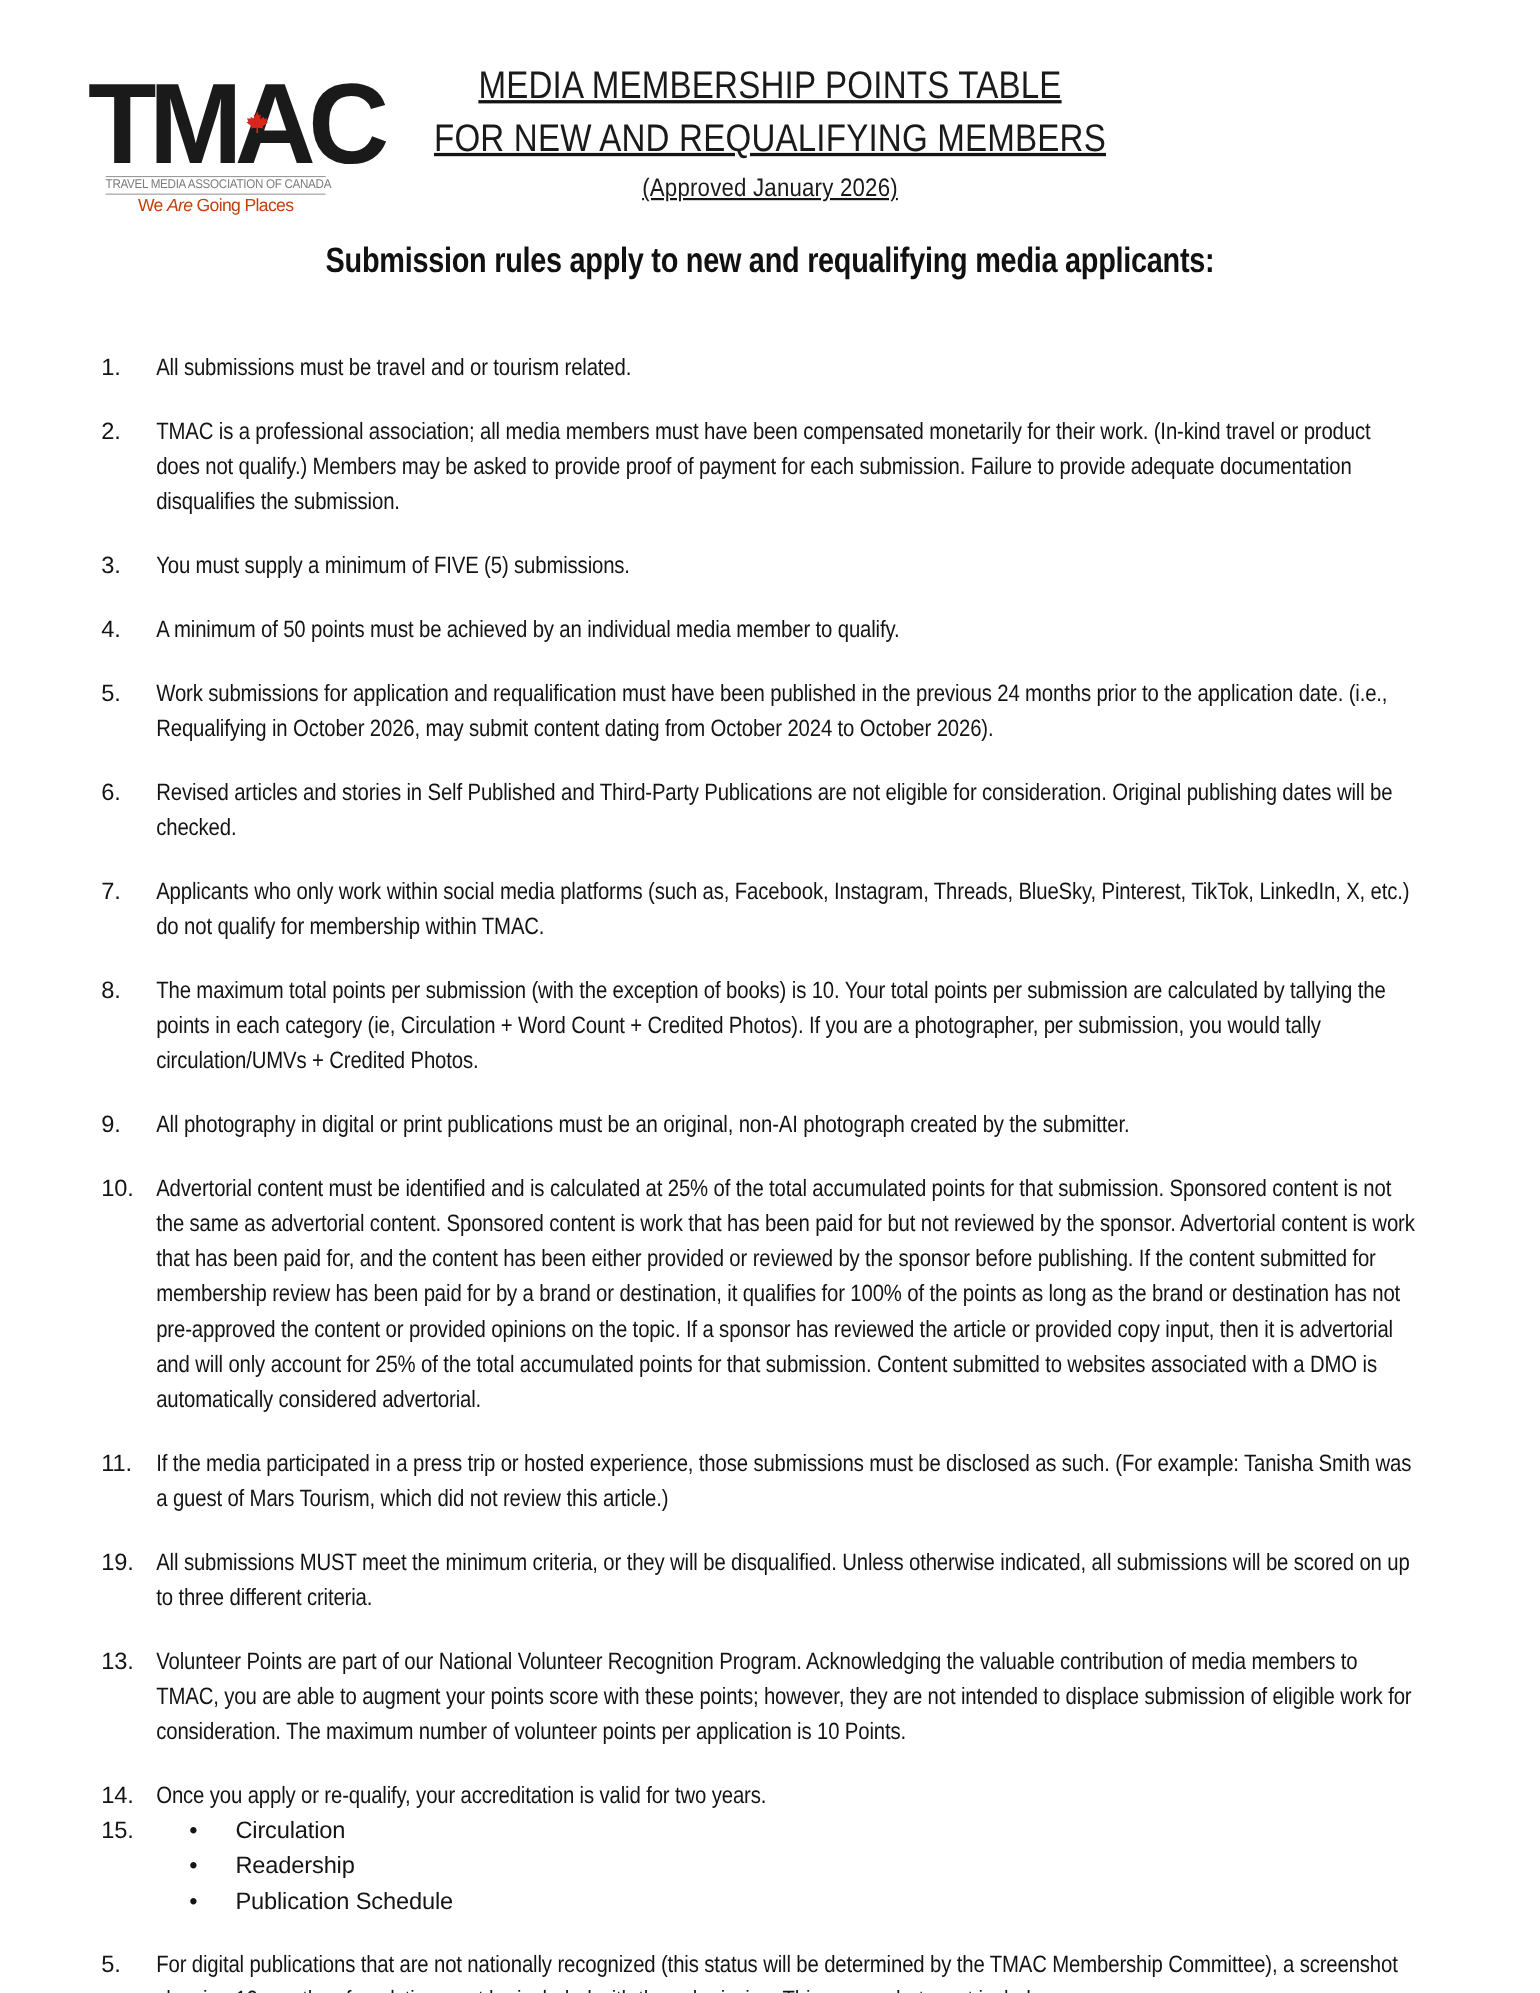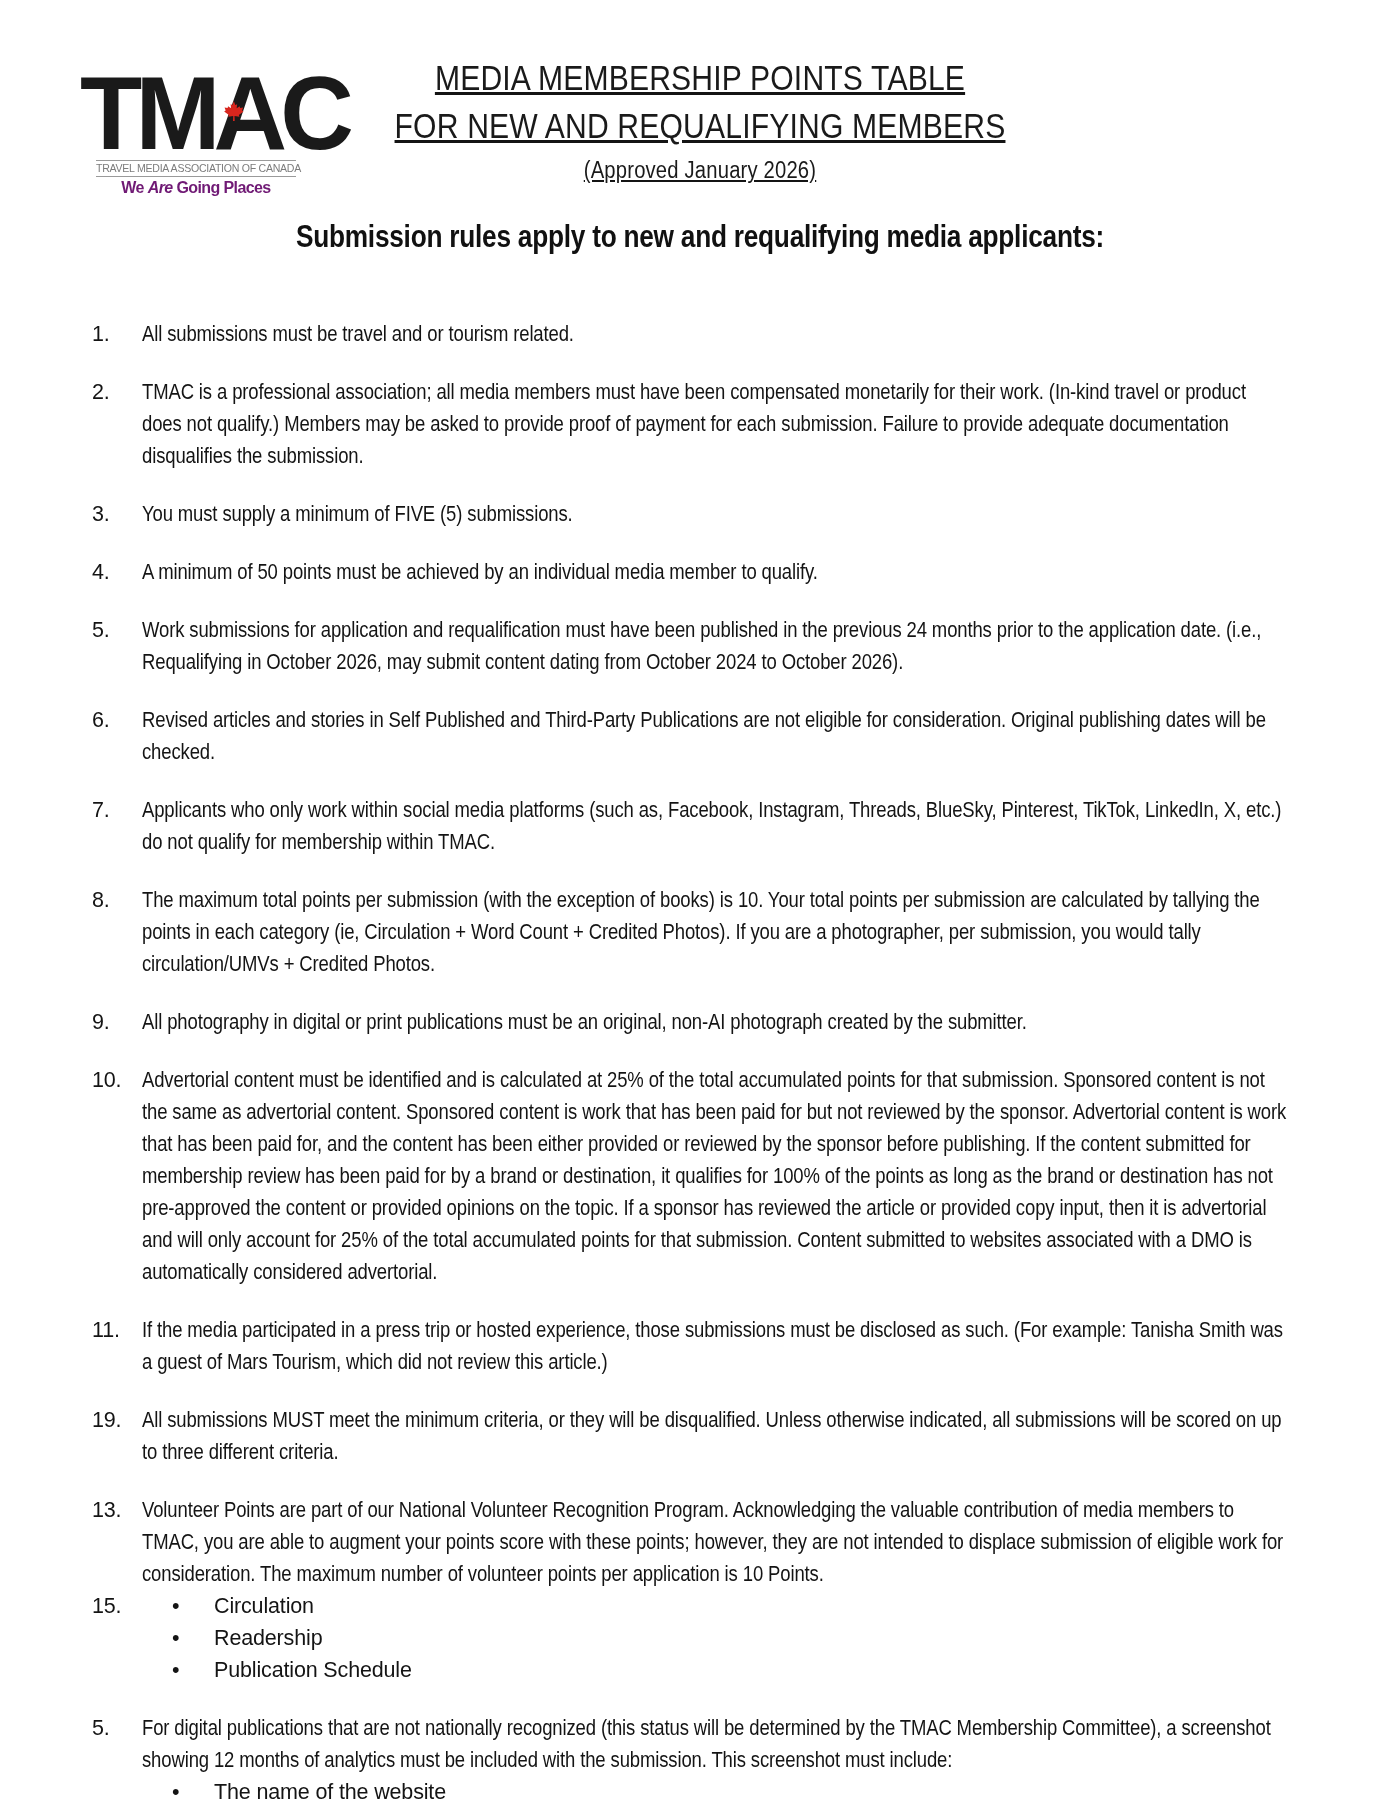--- a/index.html
+++ b/index.html
@@ -20,21 +20,21 @@
     position: absolute; left: 146px; top: 28px; width: 22px; height: 22px;
   }
   .logo-rule { height: 1px; background: #9a9a9a; margin: 6px 0 0 16px; width: 200px; }
   .logo-sub {
     margin-left: 16px; width: 200px; text-align: center;
     font-size: 11.5px; color: #7c7c7c; letter-spacing: -0.3px; line-height: 14px;
     transform: scaleX(0.92); transform-origin: left; white-space: nowrap;
   }
   .logo-tag {
     margin-top: 2px; margin-left: 16px; width: 200px; text-align: center;
-    font-size: 16px; font-weight: bold; color: #701a75; letter-spacing: -0.6px; white-space: nowrap;
+    font-size: 16px; font-weight: normal; color: #c2410c; letter-spacing: -0.6px; white-space: nowrap;
   }
   .logo-tag i { font-style: italic; }
 
   .titles { position: absolute; left: 330px; top: 54px; width: 740px; text-align: center; text-decoration: underline; }
   .title-line {
     font-size: 35px; line-height: 48px; letter-spacing: 0.2px; color: #1a1a1a;
     transform: scaleX(0.86); white-space: nowrap;
   }
   .approved { font-size: 23px; line-height: 32px; margin-top: 4px; transform: scaleX(0.88); }
 
@@ -124,20 +124,24 @@
     </li>
     <li class="rule">
       <span class="rule-num">19.</span>
       <span class="rule-text"><span class="condensed">All submissions MUST meet the minimum criteria, or they will be disqualified. Unless otherwise indicated, all submissions will be scored on up to three different criteria.</span></span>
     </li>
     <li class="rule">
       <span class="rule-num">13.</span>
       <span class="rule-text"><span class="condensed">Volunteer Points are part of our National Volunteer Recognition Program. Acknowledging the valuable contribution of media members to TMAC, you are able to augment your points score with these points; however, they are not intended to displace submission of eligible work for consideration. The maximum number of volunteer points per application is 10 Points.</span></span>
     </li>
     <li class="rule">
+      <span class="rule-num">14.</span>
+      <span class="rule-text"><span class="condensed">Once you apply or re-qualify, your accreditation is valid for two years.</span></span>
+    </li>
+    <li class="rule">
       <span class="rule-num">15.</span>
       <ul class="subitems">
         <li class="subitem"><span class="bullet">•</span><span>Circulation</span></li>
         <li class="subitem"><span class="bullet">•</span><span>Readership</span></li>
         <li class="subitem"><span class="bullet">•</span><span>Publication Schedule</span></li>
       </ul>
     </li>
     <li class="rule">
       <span class="rule-num">5.</span>
       <span class="rule-text"><span class="condensed">For digital publications that are not nationally recognized (this status will be determined by the TMAC Membership Committee), a screenshot showing 12 months of analytics must be included with the submission. This screenshot must include:</span></span>

